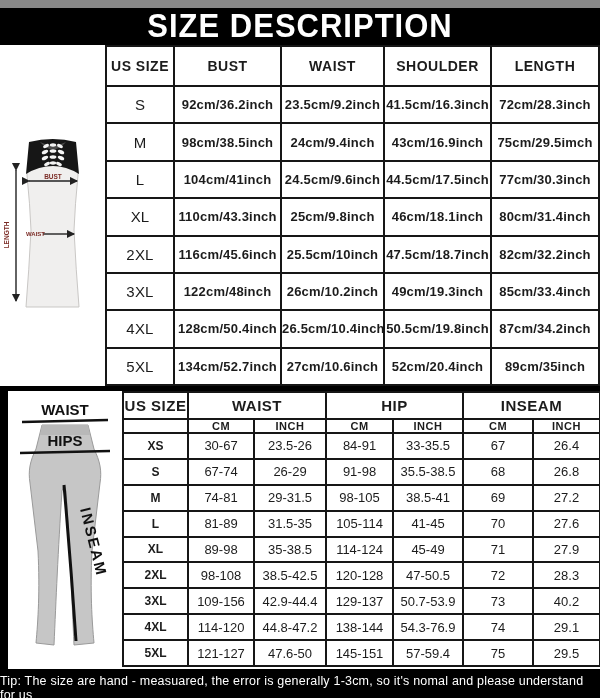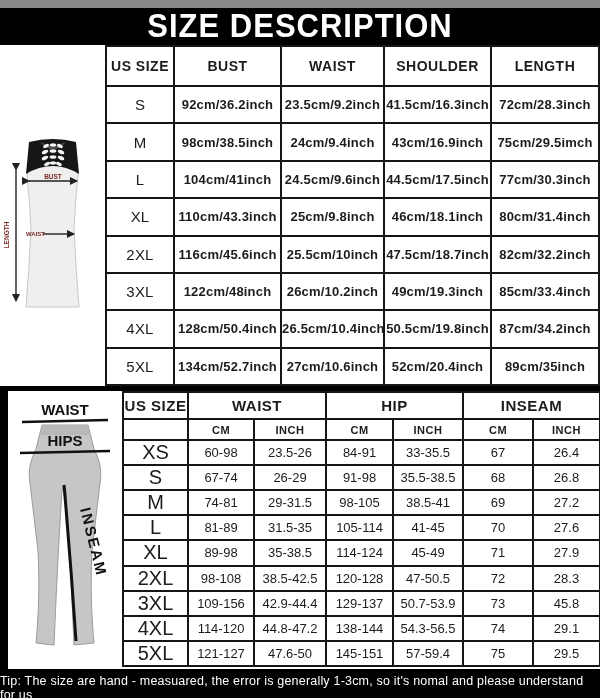--- a/index.html
+++ b/index.html
@@ -33,23 +33,23 @@
   
   .bottom-section { display: flex; height: 278px; background: #fff; }
   .left-strip { width: 8px; flex: 0 0 8px; background: #000; }
   .bottom-illustration { width: 114px; flex: 0 0 114px; }
   .bottom-table { width: 477px; height: 276px; }
   .bottom-table th, .bottom-table td {
     border: 2px solid #161616; text-align: center; vertical-align: middle;
     color: #1c1c1c; white-space: nowrap; overflow: hidden;
   }
   .bottom-table tr.group-head th { height: 27px; font-size: 15px; font-weight: 700; letter-spacing: .5px; }
-  .bottom-table tr.sub-head th { height: 21px; font-size: 11px; font-weight: 700; letter-spacing: .5px; }
+  .bottom-table tr.sub-head th { height: 14px; font-size: 11px; font-weight: 700; letter-spacing: .5px; }
   .bottom-table tbody td { font-size: 13px; font-weight: 500; }
-  .bottom-table tbody td:first-child { font-size: 20px; }
+  .bottom-table tbody td:first-child { font-size: 12px; font-weight: bold; }
   
   .tip-bar {
     height: 37px; background: #000; color: #fff; display: flex;
     align-items: center; justify-content: center; font-size: 12.5px; font-weight: 400;
     letter-spacing: .2px;
   }
   svg { display: block; }
 </style>
 </head>
 <body>
@@ -224,21 +224,21 @@
           <th>INCH</th>
           <th>CM</th>
           <th>INCH</th>
           <th>CM</th>
           <th>INCH</th>
         </tr>
       </thead>
       <tbody>
           <tr>
             <td>XS</td>
-            <td>60-98</td>
+            <td>30-67</td>
             <td>23.5-26</td>
             <td>84-91</td>
             <td>33-35.5</td>
             <td>67</td>
             <td>26.4</td>
           </tr>
           <tr>
             <td>S</td>
             <td>67-74</td>
             <td>26-29</td>
@@ -283,28 +283,28 @@
             <td>72</td>
             <td>28.3</td>
           </tr>
           <tr>
             <td>3XL</td>
             <td>109-156</td>
             <td>42.9-44.4</td>
             <td>129-137</td>
             <td>50.7-53.9</td>
             <td>73</td>
-            <td>45.8</td>
+            <td>40.2</td>
           </tr>
           <tr>
             <td>4XL</td>
             <td>114-120</td>
             <td>44.8-47.2</td>
             <td>138-144</td>
-            <td>54.3-56.5</td>
+            <td>54.3-76.9</td>
             <td>74</td>
             <td>29.1</td>
           </tr>
           <tr>
             <td>5XL</td>
             <td>121-127</td>
             <td>47.6-50</td>
             <td>145-151</td>
             <td>57-59.4</td>
             <td>75</td>

